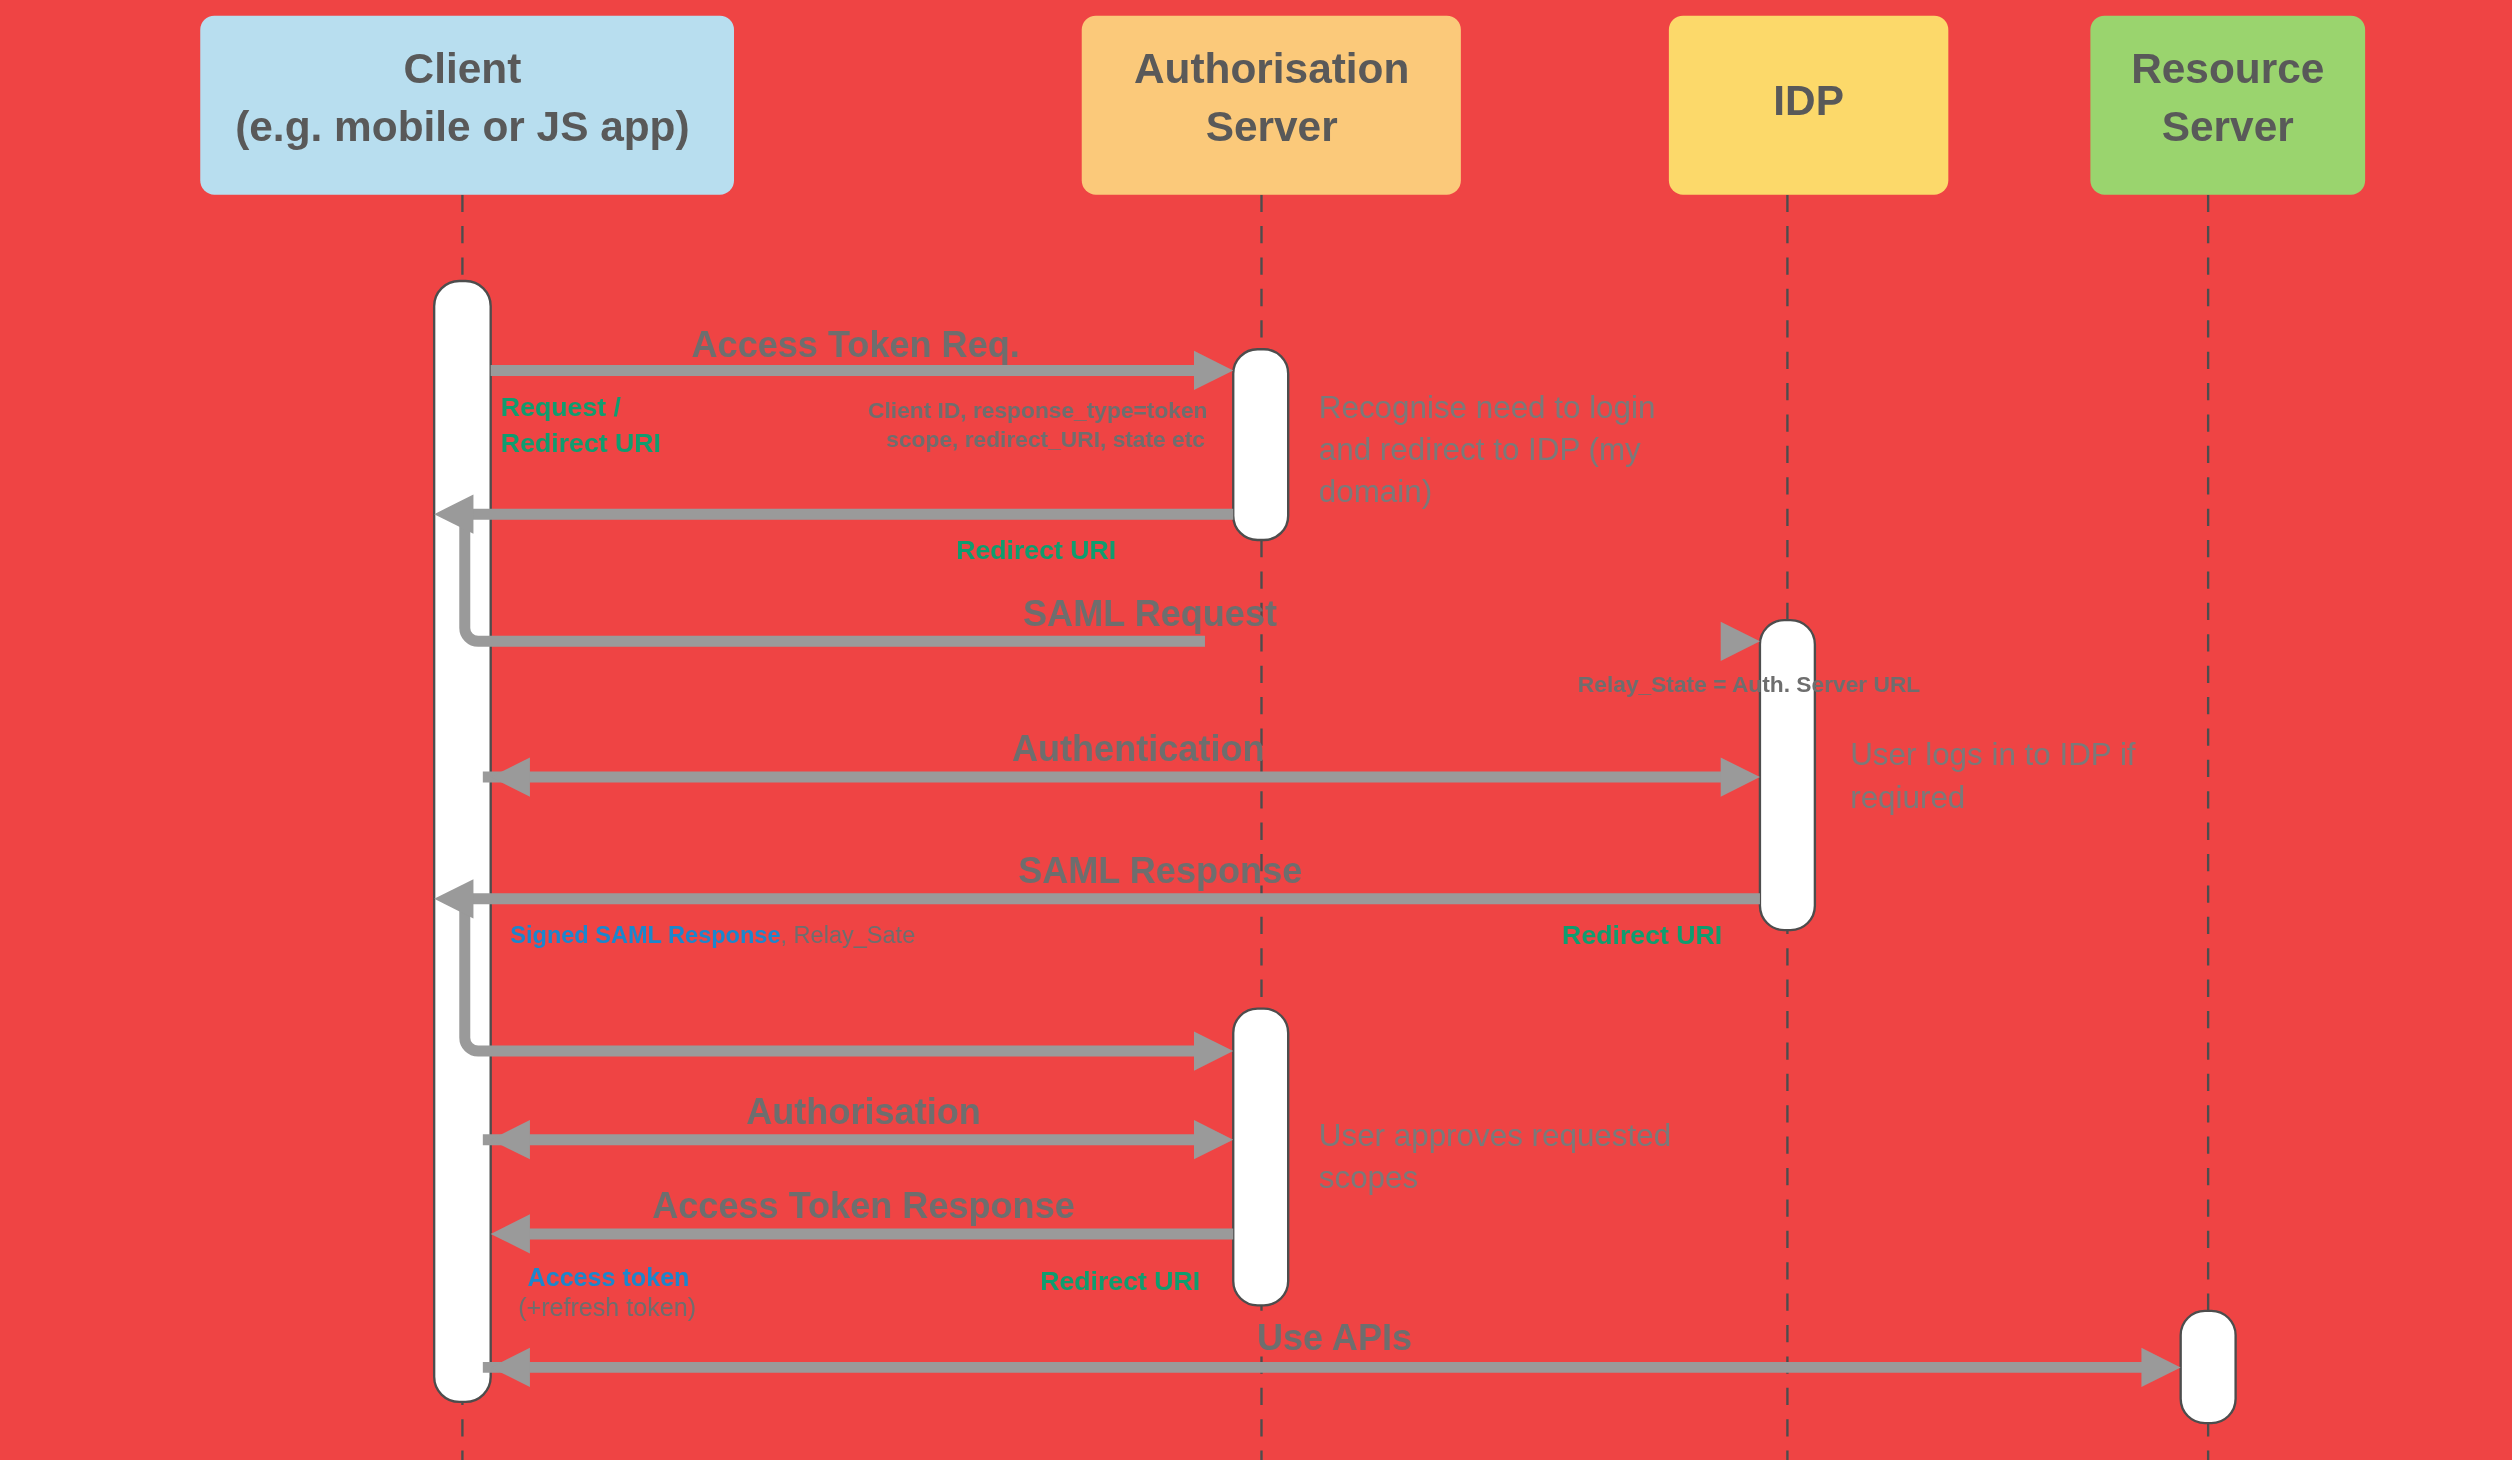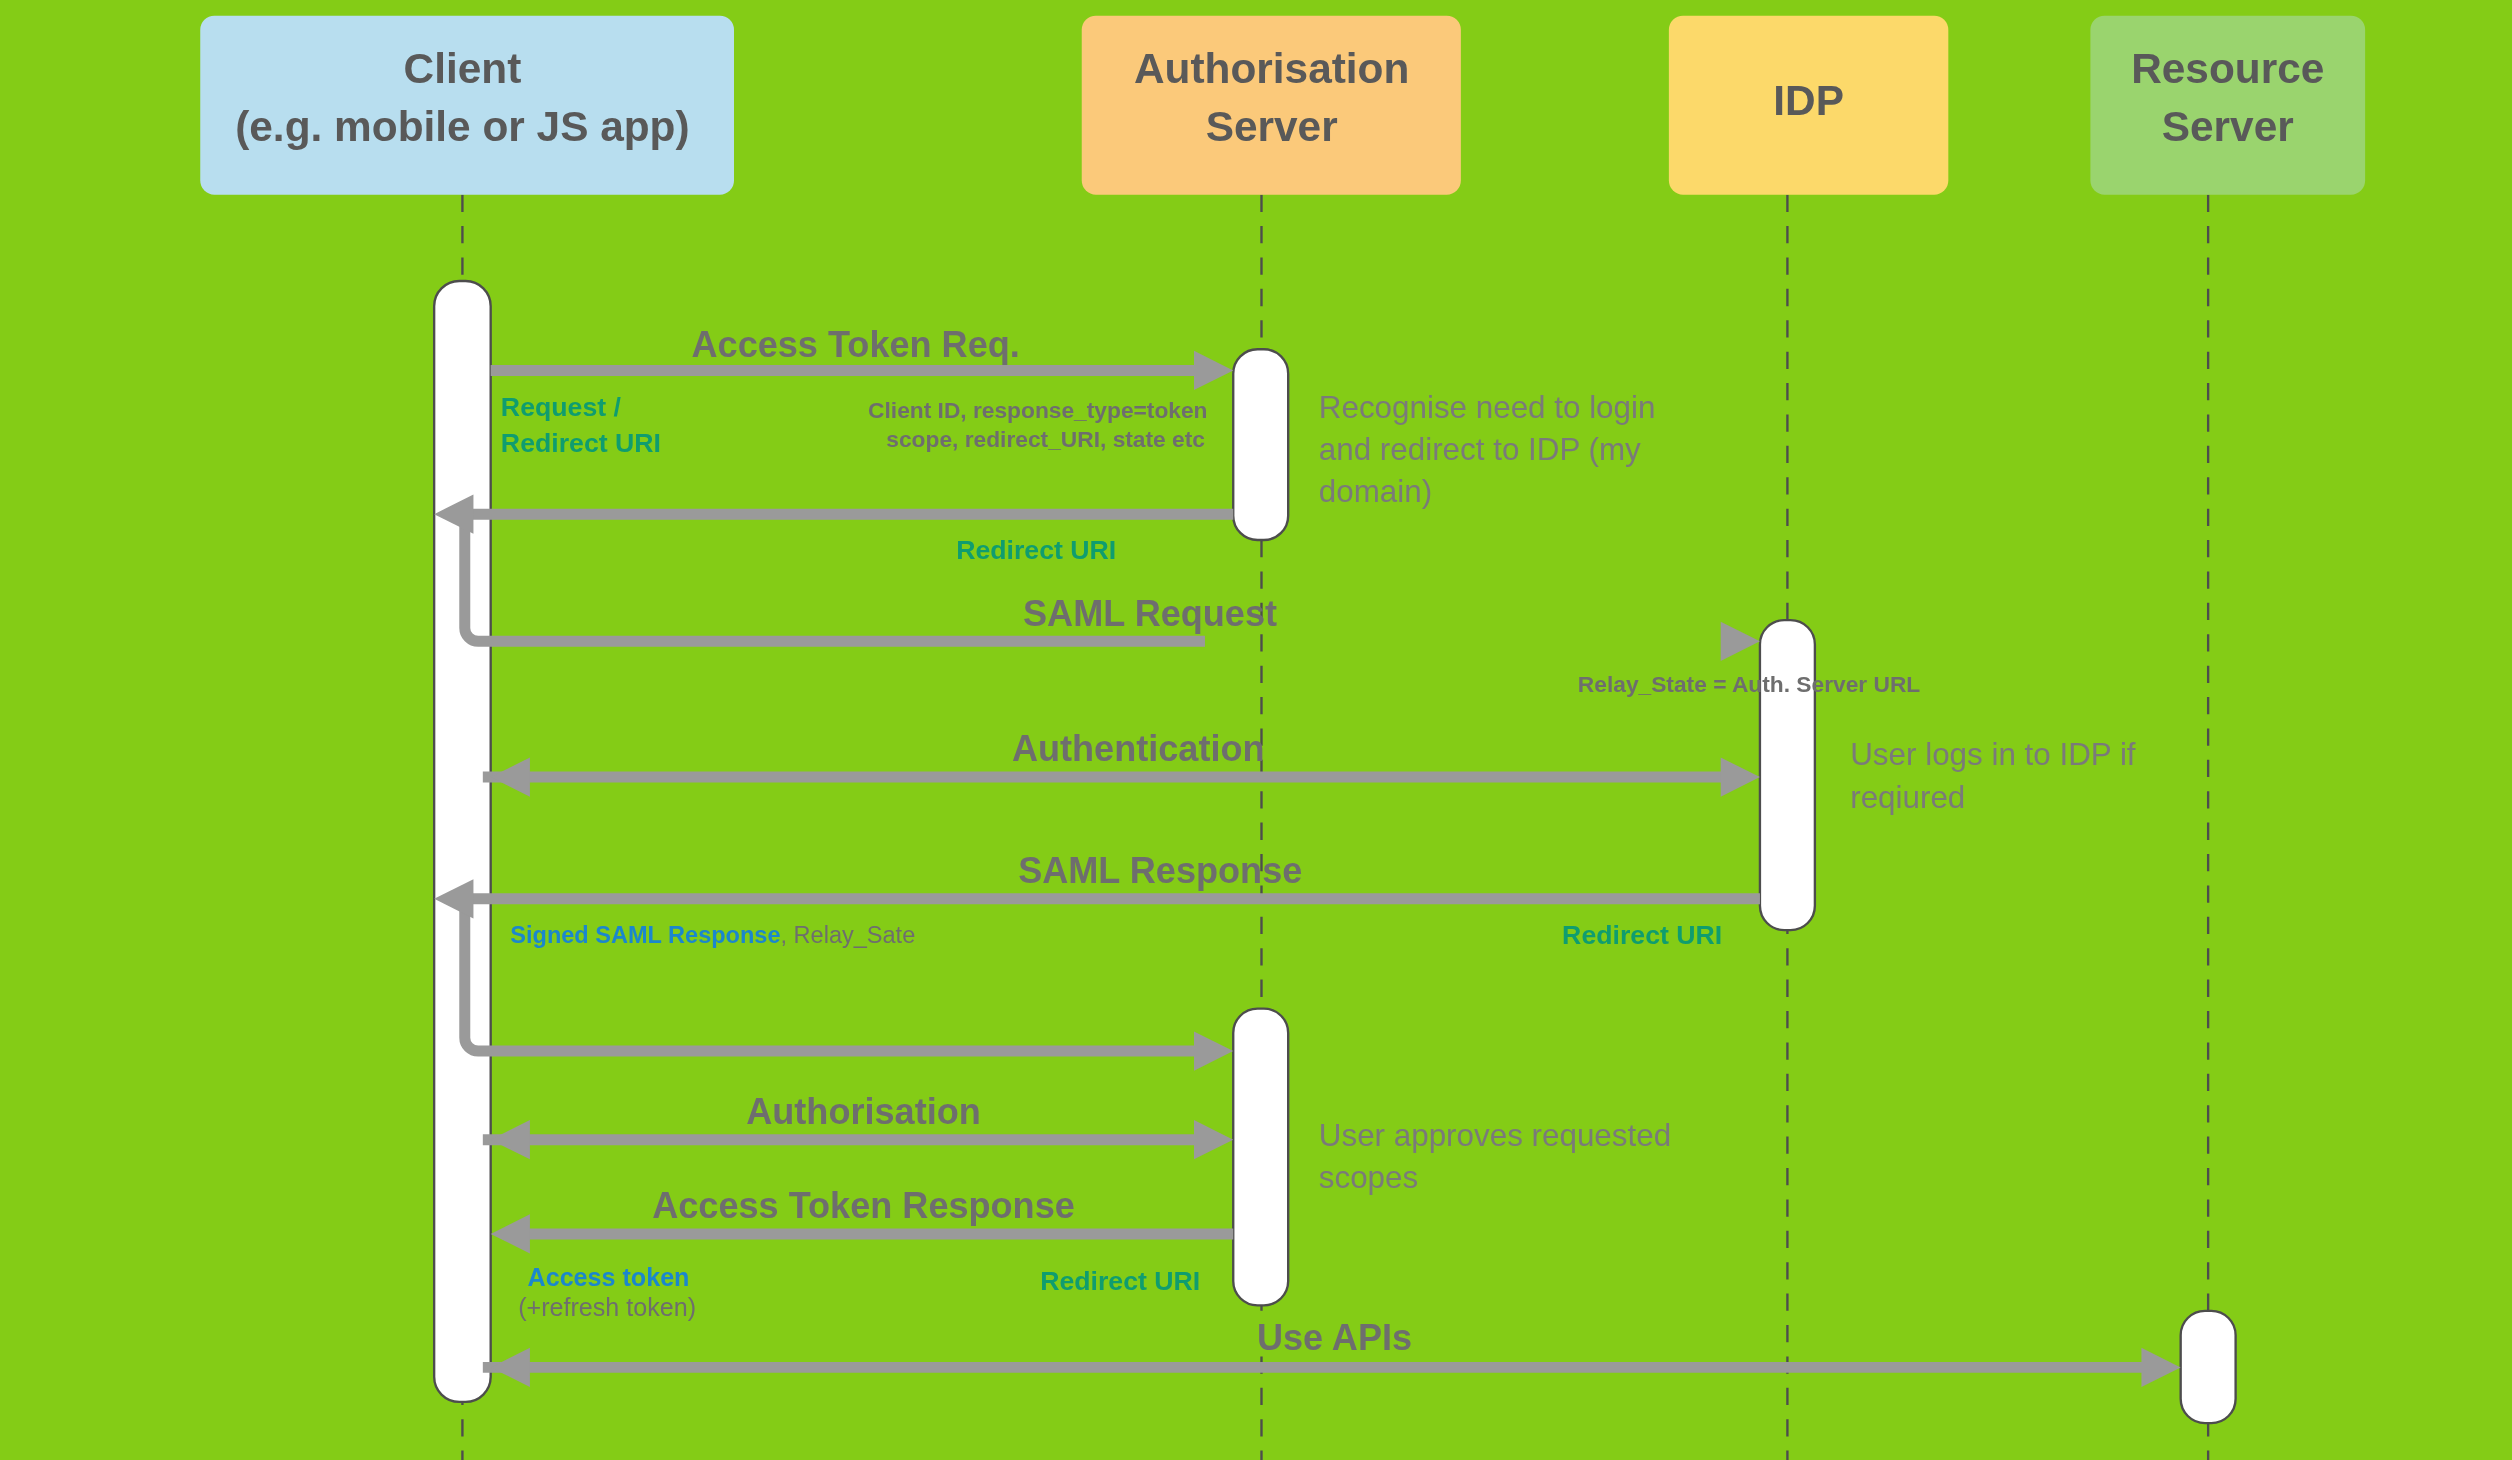--- a/index.html
+++ b/index.html
@@ -10,21 +10,21 @@
   body {
     font-family: "Liberation Sans", sans-serif;
     width: 2512px;
     height: 1460px;
     overflow: hidden;
   }
   #diagram-root {
     position: relative;
     width: 2512px;
     height: 1460px;
-    background: #84cc16;
+    background: #ef4444;
   }
   svg#seq {
     position: absolute;
     top: 0;
     left: 0;
     width: 2512px;
     height: 1460px;
   }
   .participant-label {
     font-weight: bold;

